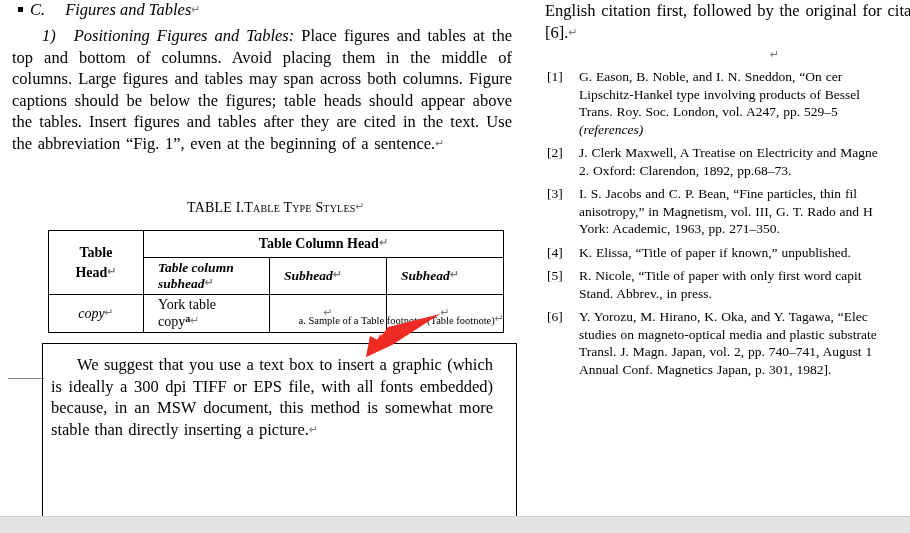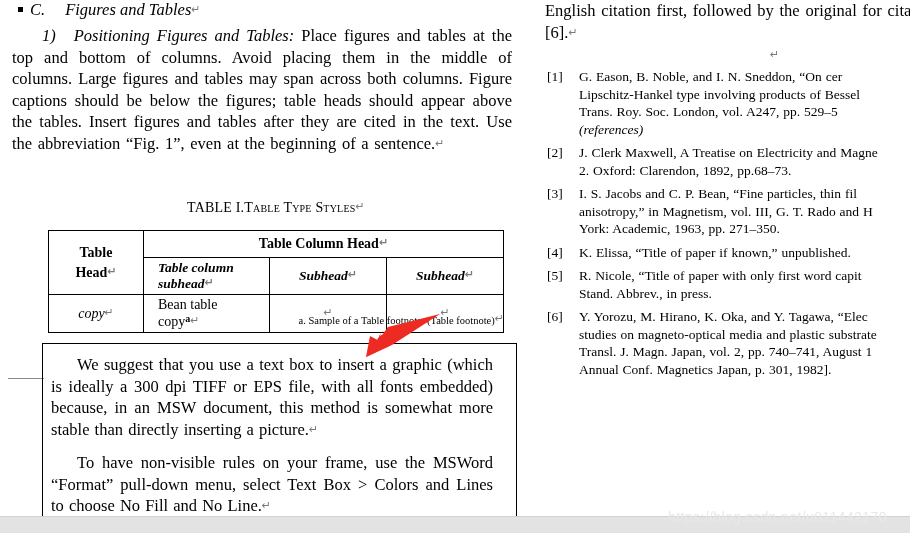--- a/index.html
+++ b/index.html
@@ -99,21 +99,20 @@
     font-size: 14px;
     line-height: 19px;
   }
   td.th-colhead {
     text-align: center;
     font-weight: bold;
     font-size: 14px;
     height: 22px;
   }
   td.th-sub {
-    text-align: center;
     font-weight: bold;
     font-style: italic;
     font-size: 13.5px;
     height: 22px;
   }
   td.th-sub.left { text-align: left; }
   td.body-cell {
     font-size: 14px;
     height: 24px;
   }
@@ -260,34 +259,33 @@
         <td class="th-head" rowspan="2"><span>Table Head</span><span class="cr">↵</span></td>
         <td class="th-colhead" colspan="3"><span>Table Column Head</span><span class="cr">↵</span></td>
       </tr>
       <tr>
         <td class="th-sub left"><span>Table column subhead</span><span class="cr">↵</span></td>
         <td class="th-sub" style="width:88px"><span>Subhead</span><span class="cr">↵</span></td>
         <td class="th-sub" style="width:88px"><span>Subhead</span><span class="cr">↵</span></td>
       </tr>
       <tr>
         <td class="body-cell c"><span>copy</span><span class="cr">↵</span></td>
-        <td class="body-cell"><span>Bean table copy</span><sup class="ftn">a</sup><span class="cr">↵</span></td>
+        <td class="body-cell"><span>York table copy</span><sup class="ftn">a</sup><span class="cr">↵</span></td>
         <td class="body-cell c"><span class="cr">↵</span></td>
         <td class="body-cell c"><span class="cr">↵</span></td>
       </tr>
     </tbody>
   </table>
 
   <div class="table-footnote"><span>a. Sample of a Table footnote. (Table footnote)</span><span class="cr">↵</span></div>
 
   <div class="margin-tick"></div>
 
   <div class="textbox">
     <p><span class="indent"></span><span>We suggest that you use a text box to insert a graphic (which is ideally a 300 dpi TIFF or EPS file, with all fonts embedded) because, in an MSW document, this method is somewhat more stable than directly inserting a picture.</span><span class="cr">↵</span></p>
-    <p><span class="indent"></span><span>To have non-visible rules on your frame, use the MSWord “Format” pull-down menu, select Text Box &gt; Colors and Lines to choose No Fill and No Line.</span><span class="cr">↵</span></p>
   </div>
 
   <svg class="arrow-svg" viewBox="0 0 84 54">
     <polygon points="82,2 30,30 38,19 8,45 26,17 21,24" fill="#ee2b23"></polygon>
     <path d="M8,45 L30,15 L82,2 L34,33 Z" fill="#ee2b23"></path>
     <path d="M8,45 L12,24 L31,34 Z" fill="#ee2b23"></path>
   </svg>
 
   <div class="rc-para">
     <span>English citation first, followed by the original for citation [6].</span><span class="cr">↵</span>
@@ -333,15 +331,14 @@
       <span class="rnum">[6]</span>
       <span class="ref-line">Y. Yorozu, M. Hirano, K. Oka, and Y. Tagawa, “Elec</span>
       <span class="ref-line">studies on magneto-optical media and plastic substrate</span>
       <span class="ref-line">Transl. J. Magn. Japan, vol. 2, pp. 740–741, August 1</span>
       <span class="ref-line">Annual Conf. Magnetics Japan, p. 301, 1982].</span>
     </div>
 
   </div>
 
   <div class="bottom-bar"></div>
-  <div class="watermark">https://blog.csdn.net/u011442170</div>
 
 </div>
 
 </body></html>

